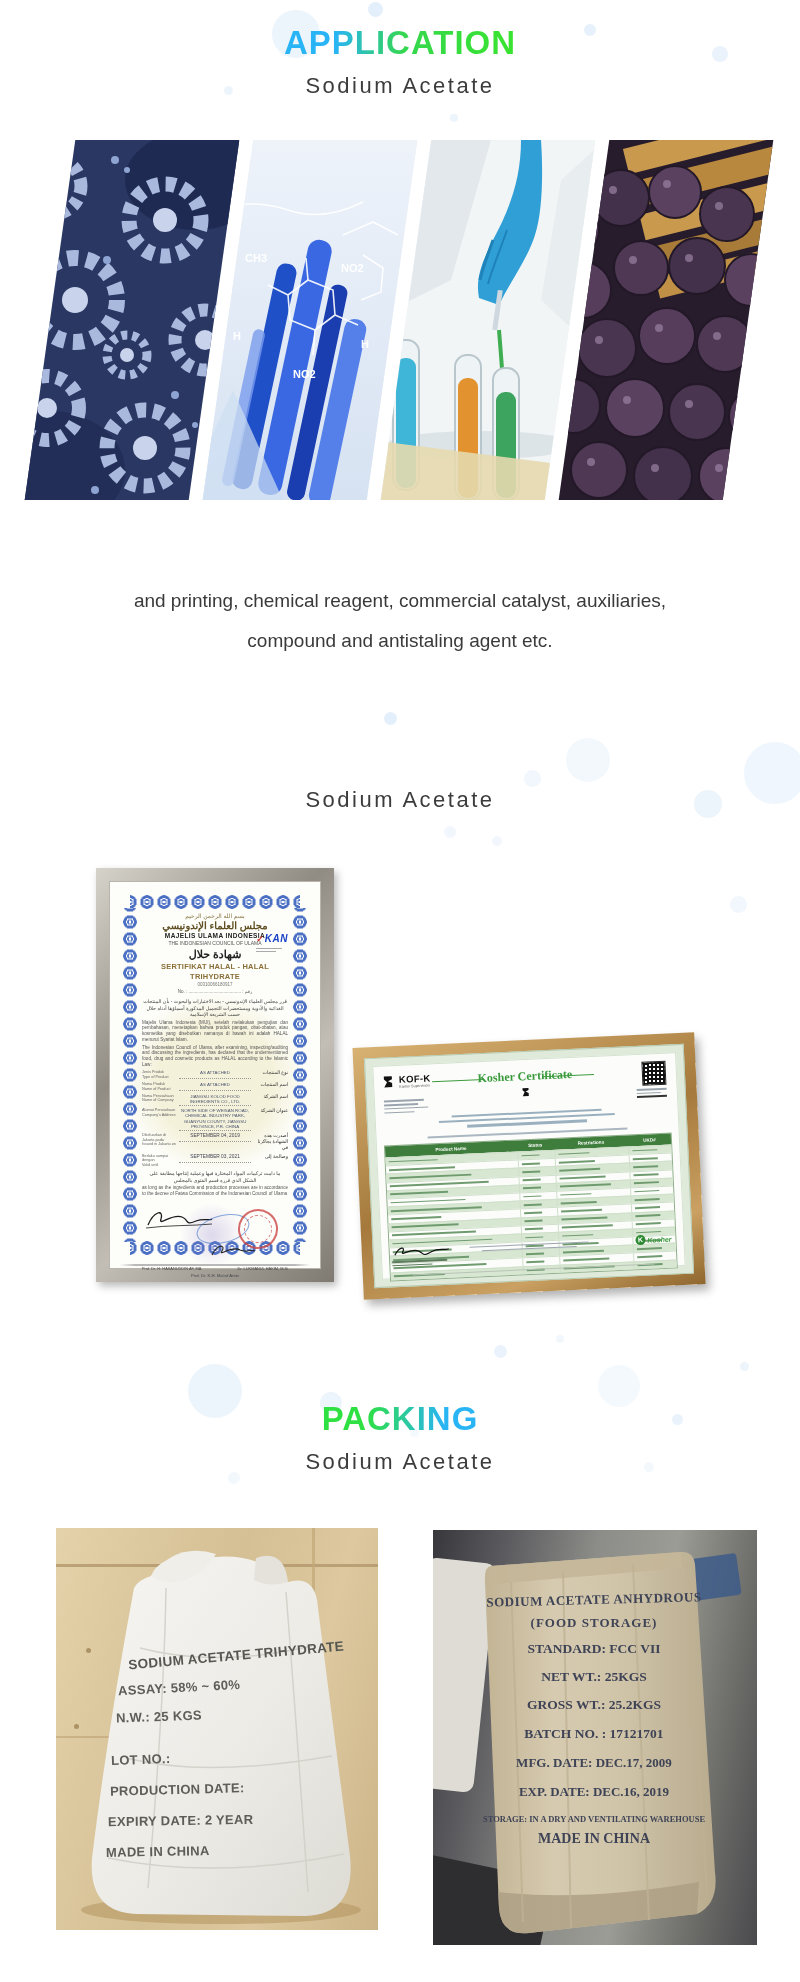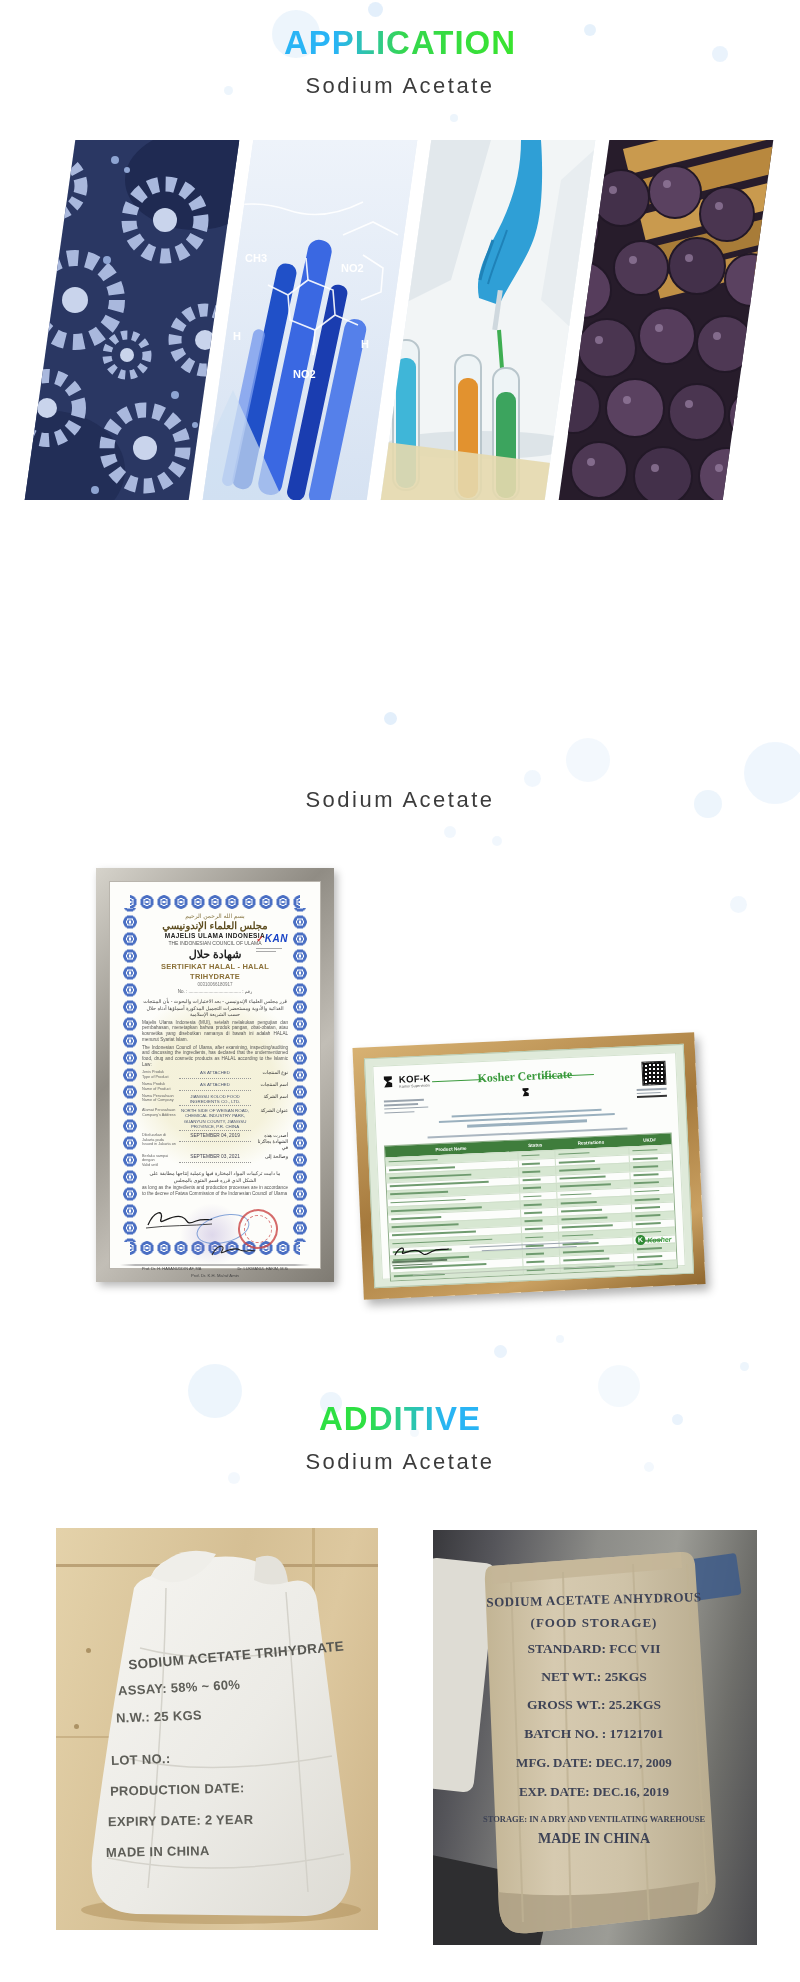--- a/index.html
+++ b/index.html
@@ -352,21 +352,22 @@
               <circle cx="106" cy="328" r="4"></circle>
               <circle cx="170" cy="328" r="4"></circle>
           </g>
         </svg>
       </div>
     </div>
   </div>
 
   <div class="desc">
     <br>
-    <br>
+    <span>and printing, chemical reagent, commercial catalyst, auxiliaries,</span><br>
+    <span>compound and antistaling agent etc.</span>
   </div>
 
   <div class="sec-sub" style="top:787px">Sodium Acetate</div>
 
   <div class="halal">
     <div class="halal-paper">
       <div class="med h top"></div>
       <div class="med h bot"></div>
       <div class="med v lft"></div>
       <div class="med v rgt"></div>
@@ -737,21 +738,21 @@
         <div class="klogo2">
           <span class="kcirc">K</span>
           <span class="kword2">Kosher</span>
         </div>
       </div>
       <div class="kbottomline"></div>
     </div>
   </div>
 
   <div class="sec-title" style="top:1400px">
-    <span class="grad grad-pack">ADDITIVE</span>
+    <span class="grad grad-pack">PACKING</span>
   </div>
   <div class="sec-sub" style="top:1449px">Sodium Acetate</div>
 
   <div class="photo photo-left">
     <div class="pl-seam1"></div>
     <div class="pl-seam2"></div>
     <div class="pl-seam3"></div>
     <div class="pl-knot"></div>
     <div class="pl-dot" style="left:30px;top:120px"></div>
     <div class="pl-dot" style="left:18px;top:196px"></div>

